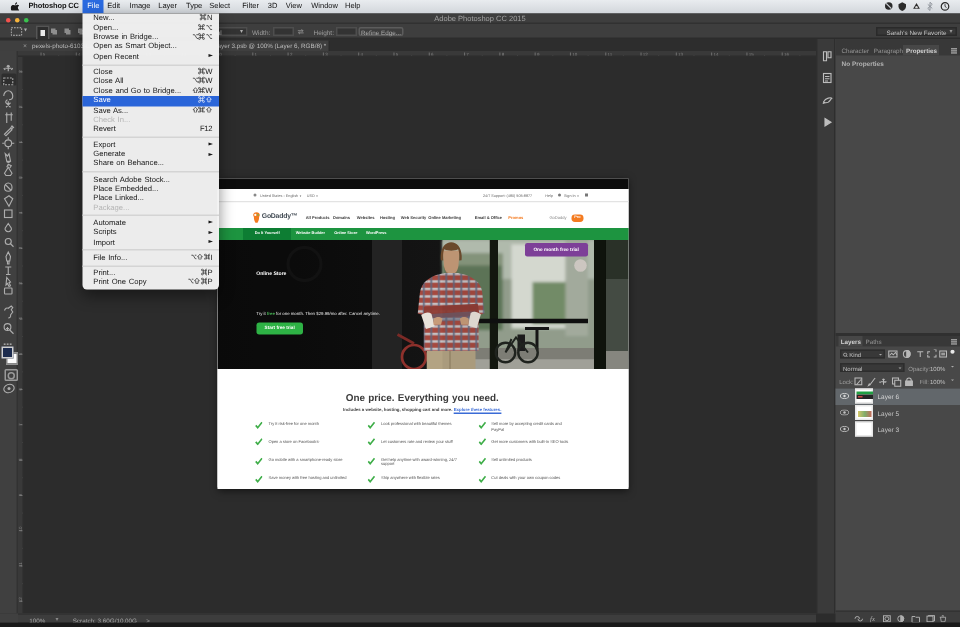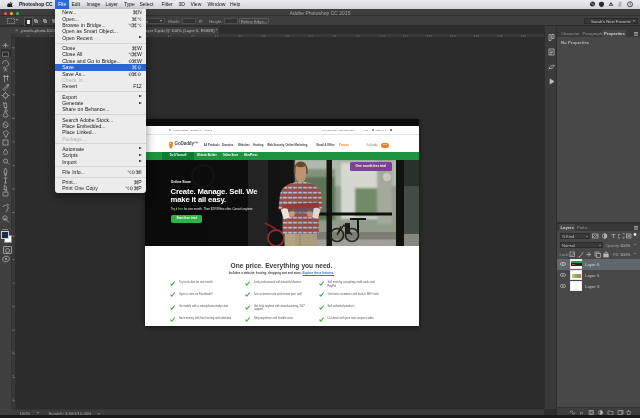--- a/index.html
+++ b/index.html
@@ -512,21 +512,20 @@
         <path d="M155 74v12.3" stroke="#9a8a6c" stroke-width="1"></path>
       </g>
 
       <rect x="150" y="0" width="124" height="86.3" fill="rgba(18,24,16,0.05)"></rect>
       <rect x="0" y="0" width="103" height="86.3" fill="rgba(6,6,6,0.38)"></rect>
     </svg>
     
     <div class="abs ct" style="left:205px;top:2.2px;width:42.5px;height:8.5px;background:#7d3f98;border-radius:1.5px;color:#fff;font-size:3.2px;font-weight:bold;line-height:8.5px;">One month free trial</div>
     
     <div class="abs" style="left:26.3px;top:19.5px;color:#fff;font-size:3.4px;font-weight:bold;">Online Store</div>
-    <div class="abs" style="left:26px;top:27.5px;color:#fff;font-size:7.7px;font-weight:bold;line-height:8.4px;letter-spacing:-0.15px;">Create. Manage. Sell. We<br>make it all easy.</div>
     <div class="abs" style="left:26.3px;top:47px;color:#e8e8e8;font-size:2.9px;white-space:nowrap;">Try it <b style="color:#49b857;">free</b> for one month. Then $29.99/mo after. Cancel anytime.</div>
     <div class="abs ct" style="left:26.7px;top:55.1px;width:30.5px;height:7.7px;background:#2eb245;border-radius:1.8px;color:#fff;font-size:3.1px;font-weight:bold;line-height:7.7px;">Start free trial</div>
   </div>
 
   <div class="abs" style="left:0;top:127.8px;width:274px;height:79.2px;background:#fff;">
     <div class="abs ct" style="left:0;top:15.3px;width:274px;font-size:6.6px;font-weight:bold;color:#3b3b3b;word-spacing:0.3px;">One price. Everything you need.</div>
     <div class="abs ct" style="left:0;top:24.6px;width:274px;font-size:2.9px;color:#3f3f3f;font-weight:bold;">Includes a website, hosting, shopping cart and more. <span style="color:#3a6bd6;text-decoration:underline;">Explore these features.</span></div>
 
     <svg class="abs" style="left:25.7px;top:34.5px" width="5.2" height="5" viewBox="0 0 10.4 10">
         <path d="M1 5.2l2.6 3L9.4 1" stroke="#3fae49" stroke-width="2.2" fill="none"></path>

